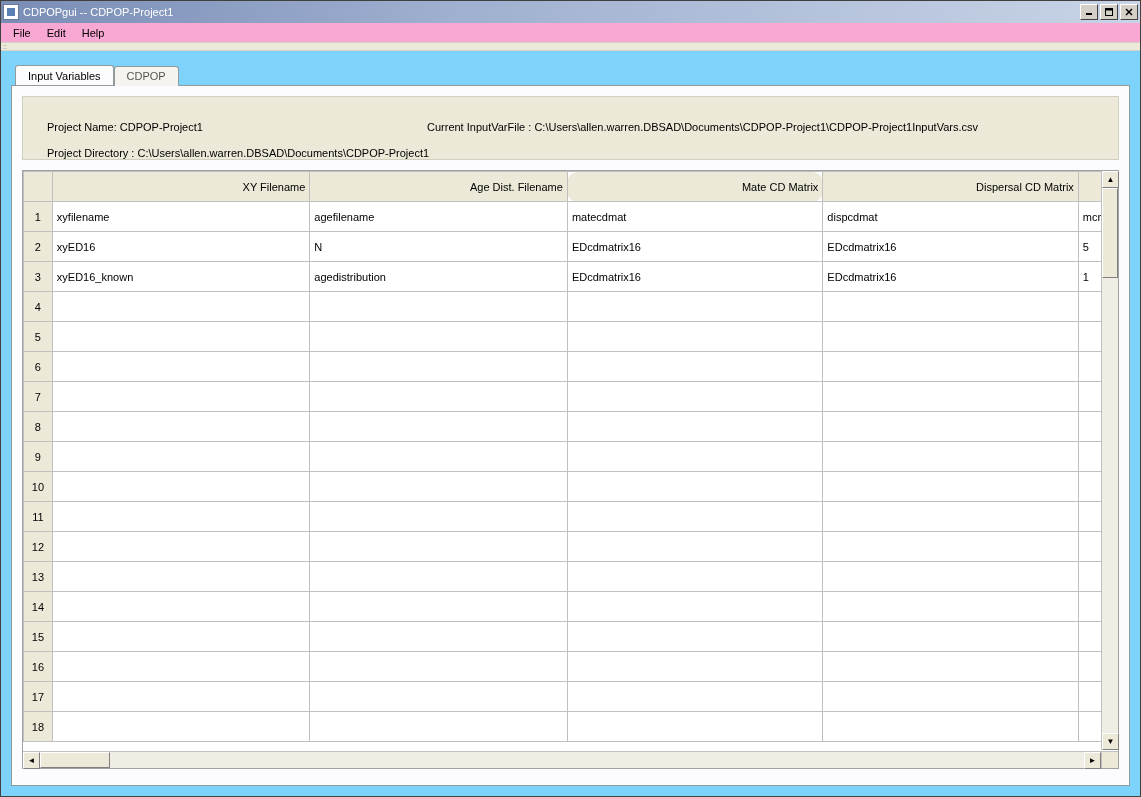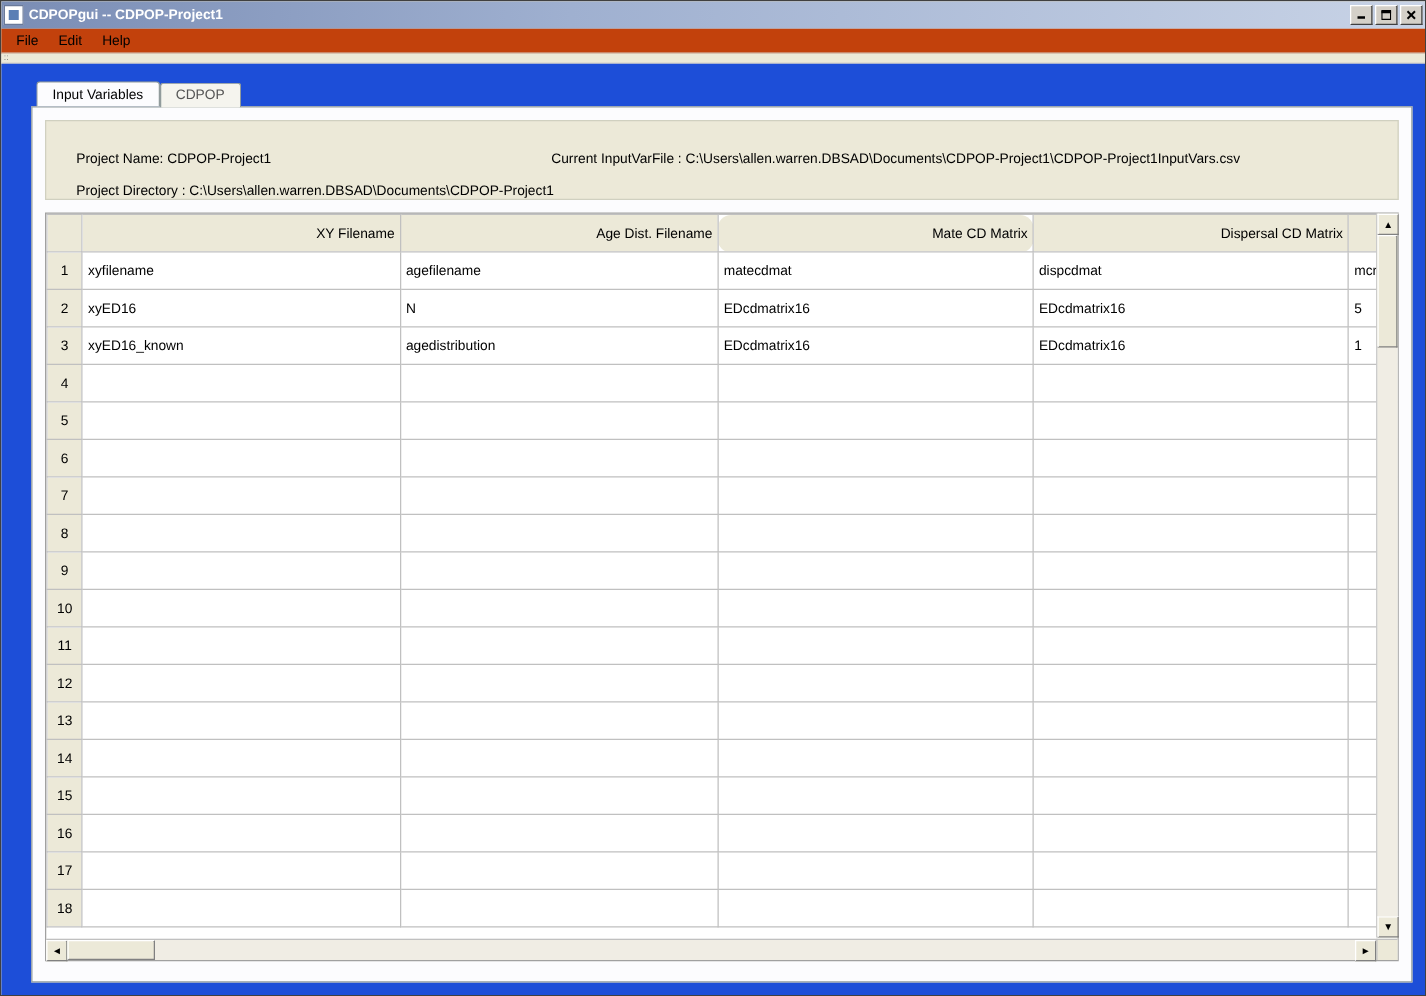--- a/index.html
+++ b/index.html
@@ -12,21 +12,21 @@
   overflow: hidden;
   border: 1px solid #404040;
 }
 .titlebar {
   height: 22px;
   background: linear-gradient(to right, #7a8db5 0%, #9fb0d0 40%, #c8d3e6 100%);
   display: flex;
   align-items: center;
   padding: 0 2px;
   color: #fff;
-  font-weight: bold;
+  font-weight: normal;
   font-size: 11px;
 }
 .titlebar-icon {
   width: 16px; height: 16px;
   background: #fff;
   border: 1px solid #6a7a9a;
   margin-right: 4px;
   display: flex; align-items: center; justify-content: center;
 }
 .titlebar-icon svg { width: 10px; height: 10px; }
@@ -39,38 +39,38 @@
   border-right-color: #404040;
   border-bottom-color: #404040;
   display: flex; align-items: center; justify-content: center;
   font-family: Arial;
   font-size: 10px;
   color: #000;
   cursor: default;
 }
 .menubar {
   height: 20px;
-  background: #c2410c;
+  background: #f9a8d4;
   border-bottom: 1px solid #d4d0c8;
   display: flex;
   align-items: center;
   padding: 0 4px;
 }
 .menu-item { padding: 2px 8px; cursor: default; }
 .gripper {
   height: 8px;
   background: #ece9d8;
   border-bottom: 1px solid #d4d0c8;
   font-size: 7px;
   color: #808080;
   padding-left: 2px;
 }
 .content {
-  padding: 14px 10px 10px 24px;
-  background: #1d4ed8;
+  padding: 14px 10px 10px 10px;
+  background: #7dd3fc;
   height: calc(100% - 50px);
 }
 .tab-strip {
   display: flex;
   position: relative;
   z-index: 2;
   margin-left: 4px;
 }
 .tab {
   border: 1px solid #919b9c;

